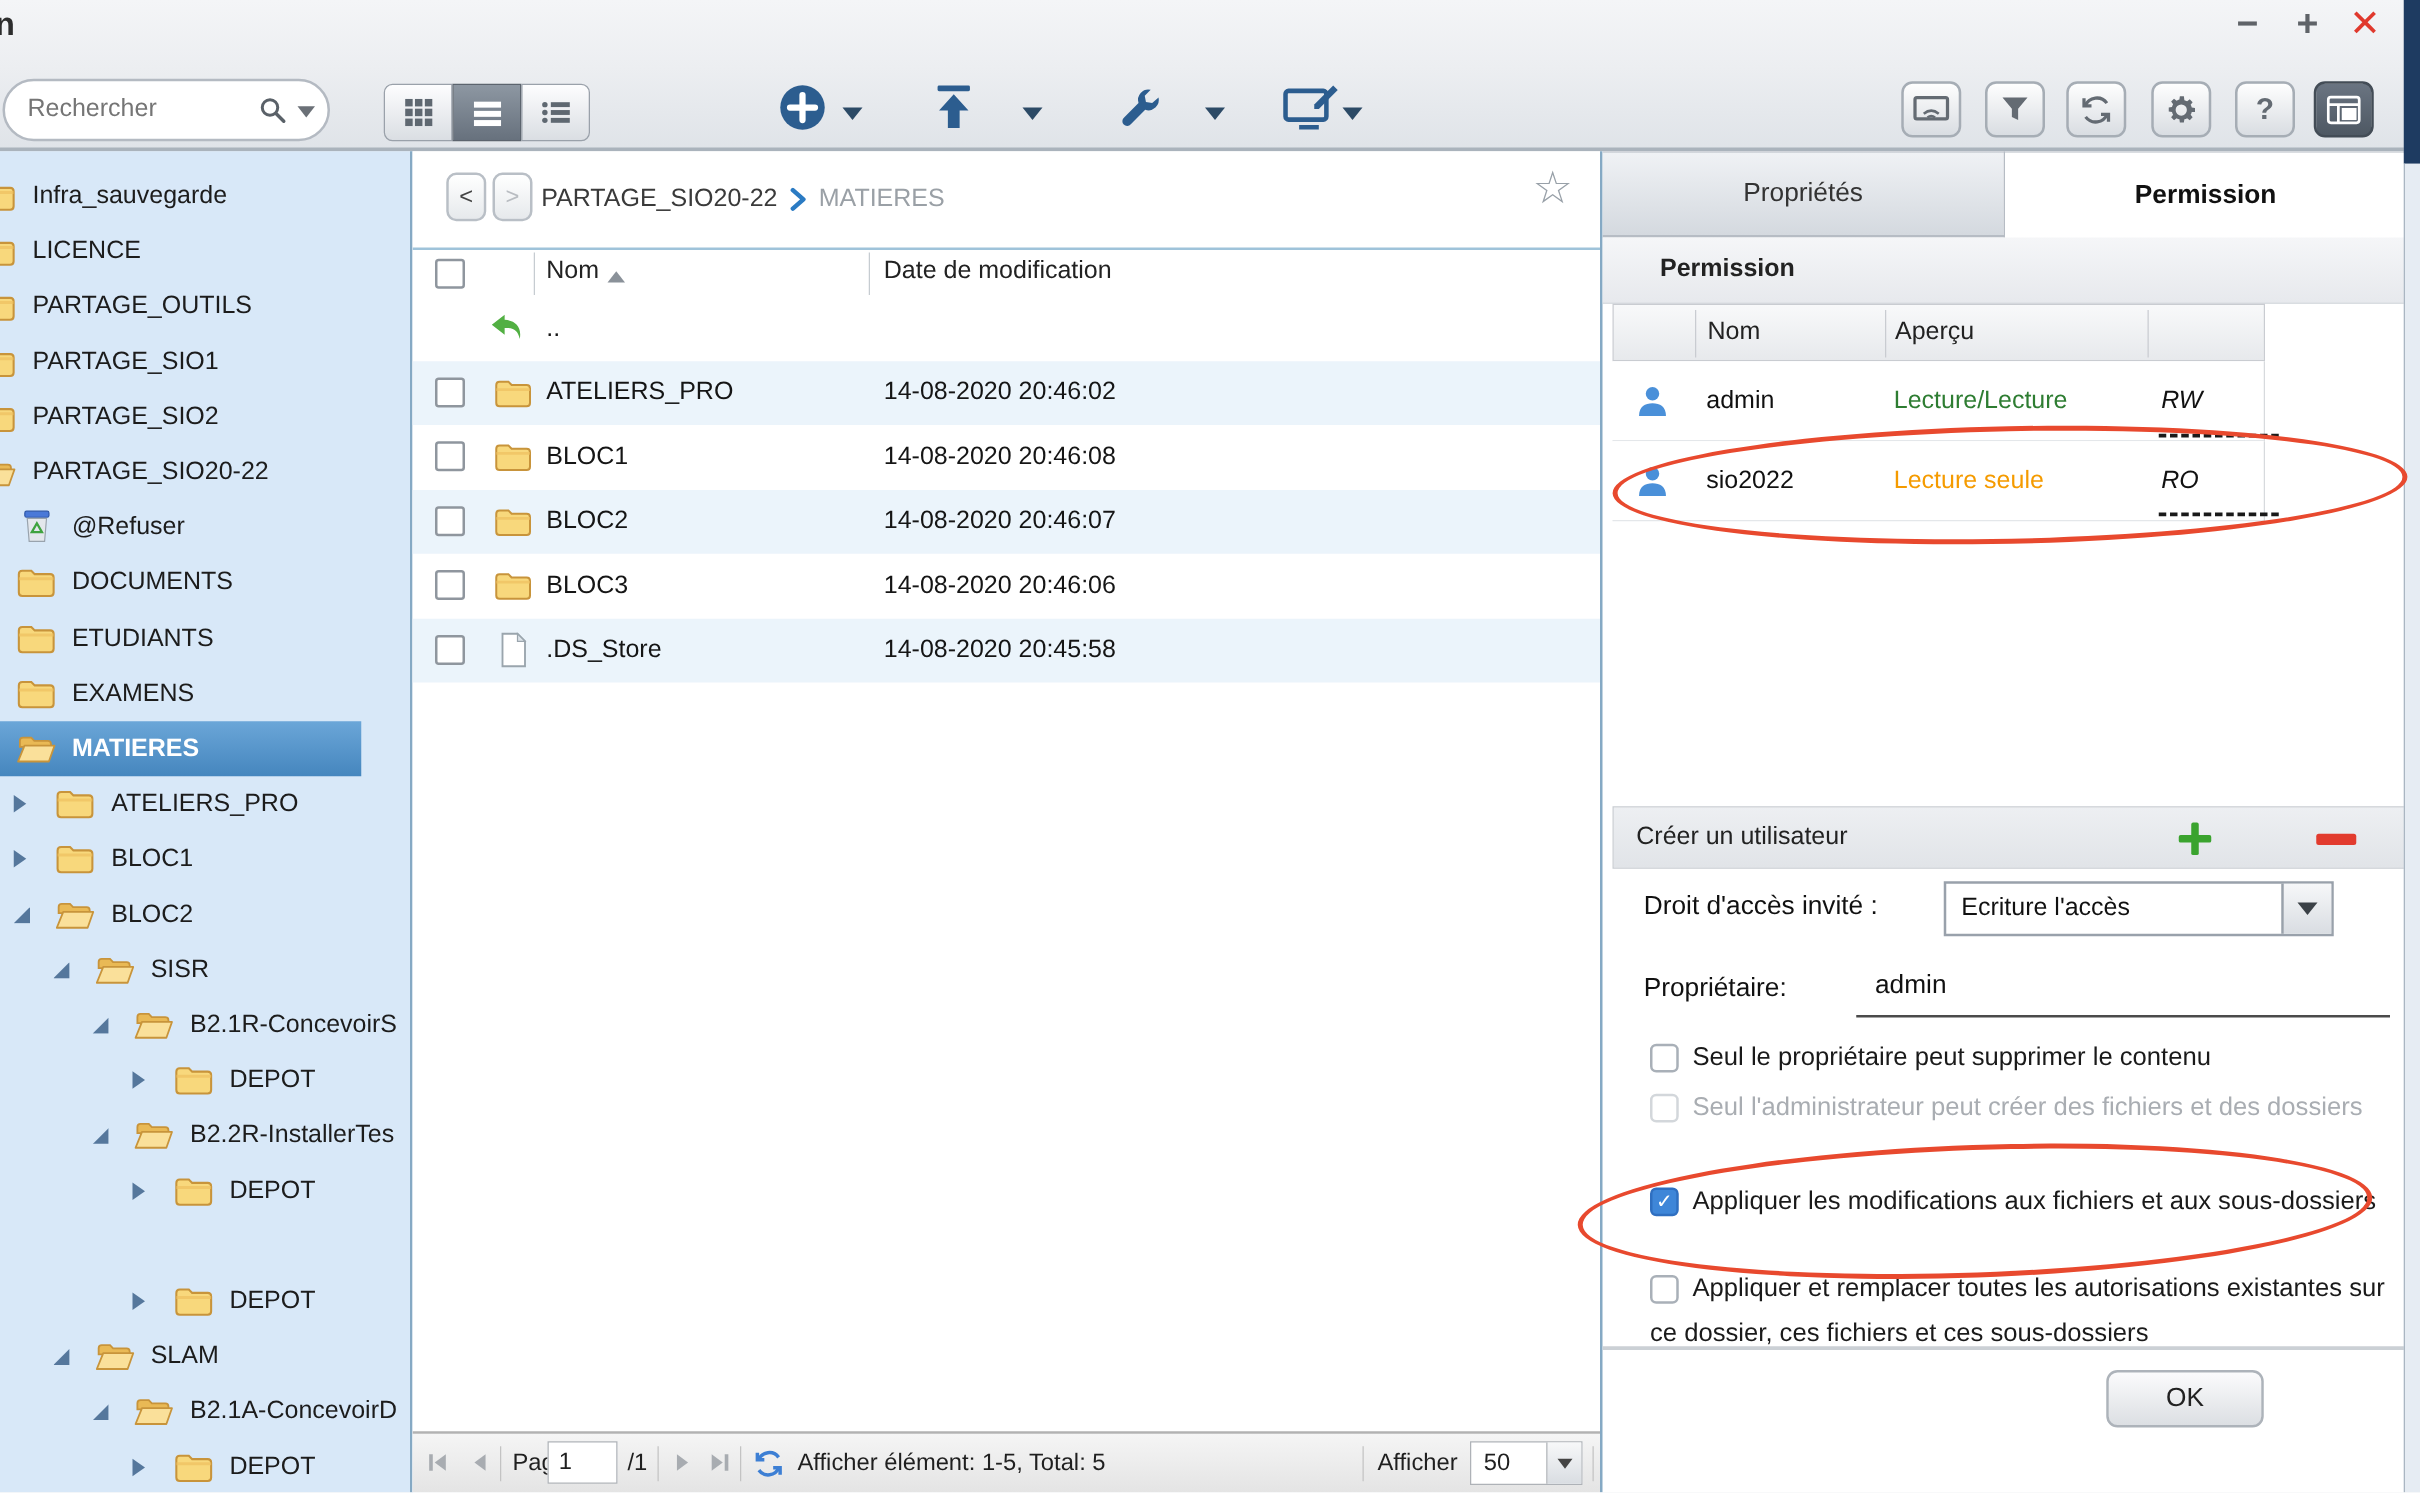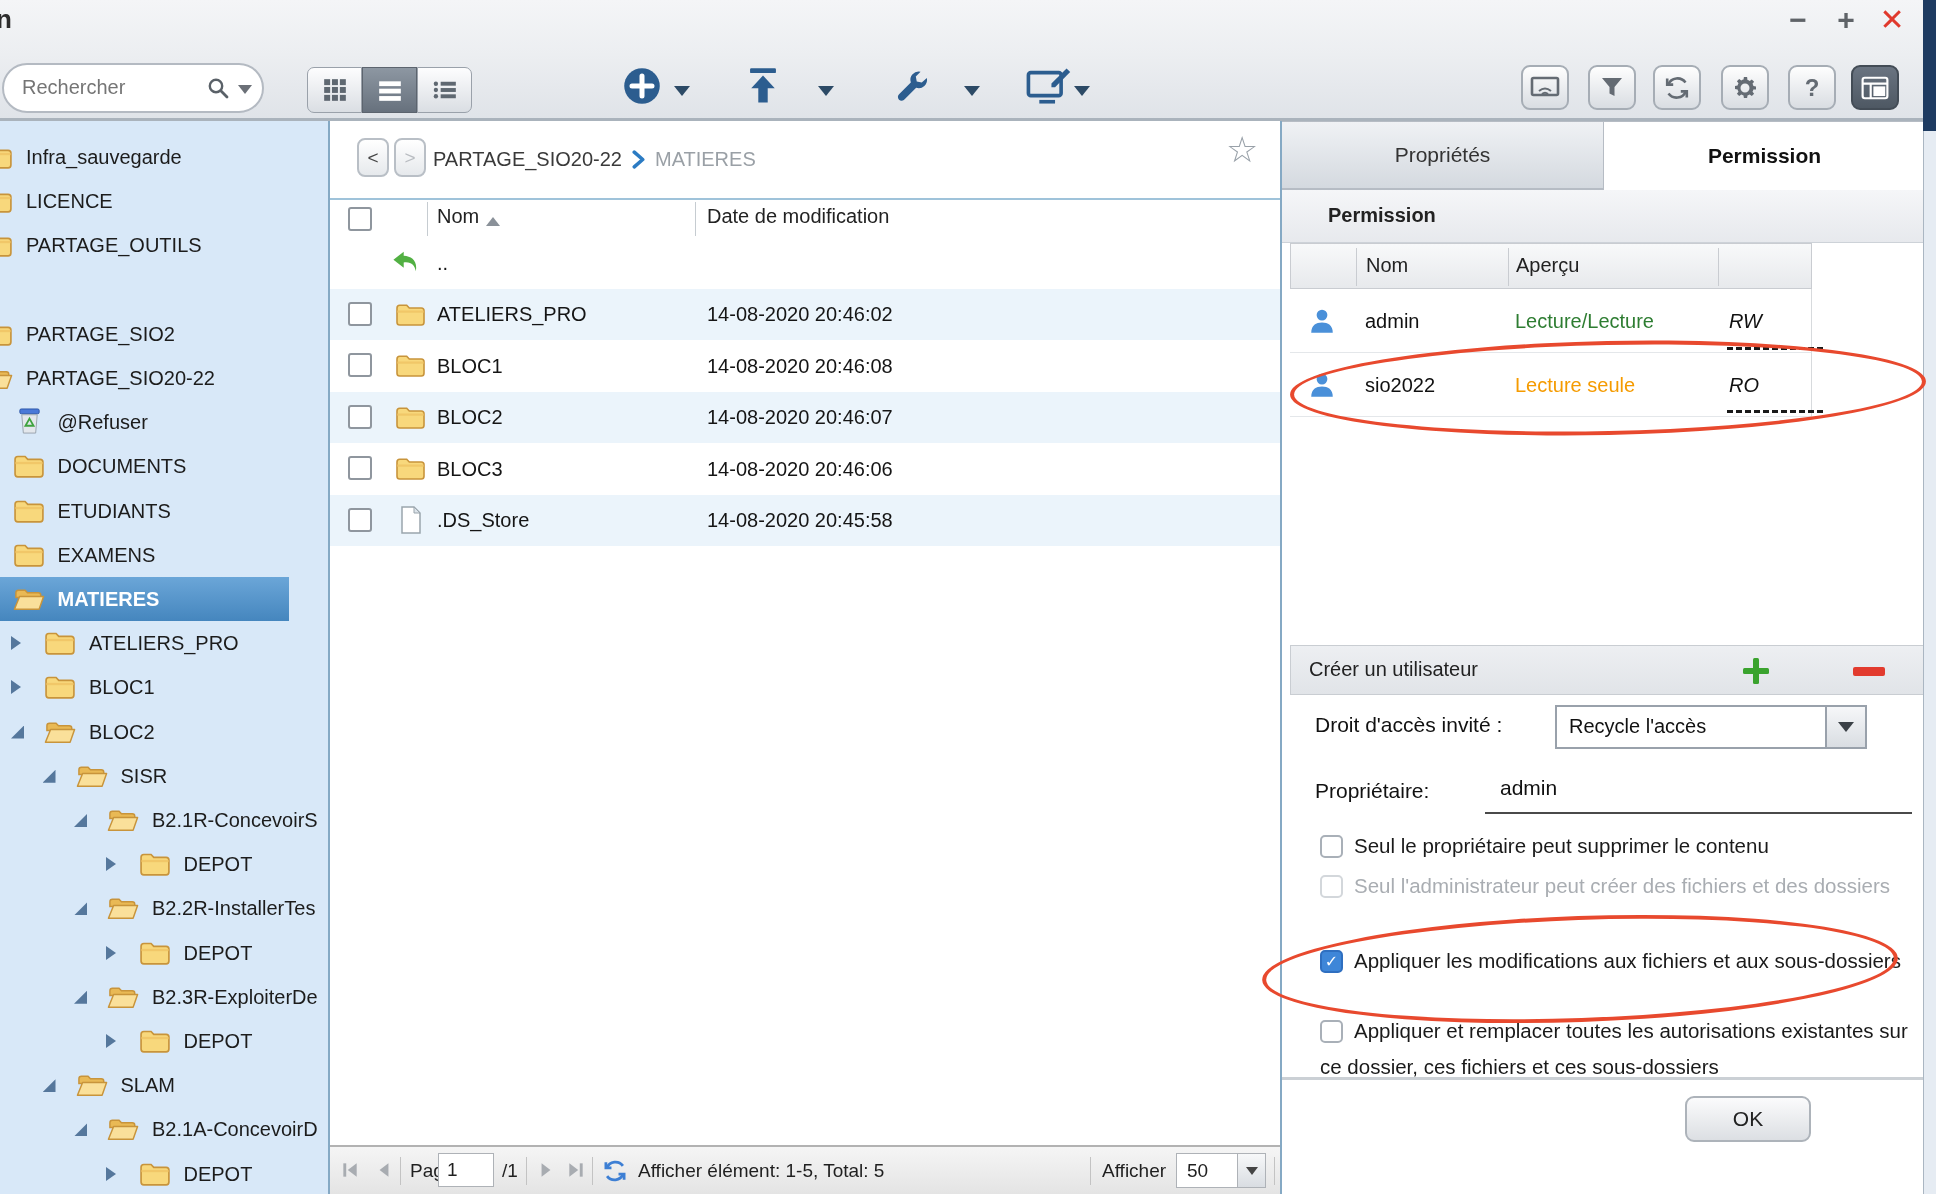--- a/index.html
+++ b/index.html
@@ -245,20 +245,27 @@
           </svg></span>
         <span class="lbl" style="left: 26px;">LICENCE</span>
       </div>
       <div class="trow" style="top: 102.4px;">
         <span class="tico" style="left: -19px;"><svg viewBox="0 0 32 26">
             <path d="M2 7c0-1.7 1-2.7 2.7-2.7h7l2.6 2.7h12c1.7 0 2.7 1 2.7 2.7v11.6c0 1.7-1 2.7-2.7 2.7H4.7C3 24 2 23 2 21.3z" fill="#f8d87c" stroke="#c8943b" stroke-width="1.6"></path>
             <path d="M2 9.5h27v2.2H2z" fill="#eec05f" opacity=".7"></path>
           </svg></span>
         <span class="lbl" style="left: 26px;">PARTAGE_OUTILS</span>
       </div>
+      <div class="trow" style="top: 146.6px;">
+        <span class="tico" style="left: -19px;"><svg viewBox="0 0 32 26">
+            <path d="M2 7c0-1.7 1-2.7 2.7-2.7h7l2.6 2.7h12c1.7 0 2.7 1 2.7 2.7v11.6c0 1.7-1 2.7-2.7 2.7H4.7C3 24 2 23 2 21.3z" fill="#f8d87c" stroke="#c8943b" stroke-width="1.6"></path>
+            <path d="M2 9.5h27v2.2H2z" fill="#eec05f" opacity=".7"></path>
+          </svg></span>
+        <span class="lbl" style="left: 26px;">PARTAGE_SIO1</span>
+      </div>
       <div class="trow" style="top: 190.8px;">
         <span class="tico" style="left: -19px;"><svg viewBox="0 0 32 26">
             <path d="M2 7c0-1.7 1-2.7 2.7-2.7h7l2.6 2.7h12c1.7 0 2.7 1 2.7 2.7v11.6c0 1.7-1 2.7-2.7 2.7H4.7C3 24 2 23 2 21.3z" fill="#f8d87c" stroke="#c8943b" stroke-width="1.6"></path>
             <path d="M2 9.5h27v2.2H2z" fill="#eec05f" opacity=".7"></path>
           </svg></span>
         <span class="lbl" style="left: 26px;">PARTAGE_SIO2</span>
       </div>
       <div class="trow" style="top: 235px;">
         <span class="tico" style="left: -19px;"><svg viewBox="0 0 34 26">
             <path d="M3 7c0-1.6 1-2.6 2.6-2.6h6.8l2.5 2.6H26c1.6 0 2.6 1 2.6 2.6V12H3z" fill="#e9b955" stroke="#c8943b" stroke-width="1.5"></path>
@@ -358,28 +365,20 @@
           </svg></span>
         <span class="lbl" style="left: 152px;">B2.2R-InstallerTes</span>
       </div>
       <div class="trow" style="top: 809.6px;">
         <span class="tw-c" style="left: 105.5px;"></span>
         <span class="tico" style="left: 138.5px;"><svg viewBox="0 0 32 26">
             <path d="M2 7c0-1.7 1-2.7 2.7-2.7h7l2.6 2.7h12c1.7 0 2.7 1 2.7 2.7v11.6c0 1.7-1 2.7-2.7 2.7H4.7C3 24 2 23 2 21.3z" fill="#f8d87c" stroke="#c8943b" stroke-width="1.6"></path>
             <path d="M2 9.5h27v2.2H2z" fill="#eec05f" opacity=".7"></path>
           </svg></span>
         <span class="lbl" style="left: 183.5px;">DEPOT</span>
-      </div>
-      <div class="trow" style="top: 853.8px;">
-        <span class="tw-e" style="left: 74px;"></span>
-        <span class="tico" style="left: 107px;"><svg viewBox="0 0 34 26">
-            <path d="M3 7c0-1.6 1-2.6 2.6-2.6h6.8l2.5 2.6H26c1.6 0 2.6 1 2.6 2.6V12H3z" fill="#e9b955" stroke="#c8943b" stroke-width="1.5"></path>
-            <path d="M1.5 24 6.8 11h24.7l-4.6 13z" fill="#fae09a" stroke="#c8943b" stroke-width="1.5" stroke-linejoin="round"></path>
-          </svg></span>
-        <span class="lbl" style="left: 152px;">B2.3R-ExploiterDe</span>
       </div>
       <div class="trow" style="top: 898px;">
         <span class="tw-c" style="left: 105.5px;"></span>
         <span class="tico" style="left: 138.5px;"><svg viewBox="0 0 32 26">
             <path d="M2 7c0-1.7 1-2.7 2.7-2.7h7l2.6 2.7h12c1.7 0 2.7 1 2.7 2.7v11.6c0 1.7-1 2.7-2.7 2.7H4.7C3 24 2 23 2 21.3z" fill="#f8d87c" stroke="#c8943b" stroke-width="1.6"></path>
             <path d="M2 9.5h27v2.2H2z" fill="#eec05f" opacity=".7"></path>
           </svg></span>
         <span class="lbl" style="left: 183.5px;">DEPOT</span>
       </div>
       <div class="trow" style="top: 942.2px; padding-left: 48px;">
@@ -577,21 +576,21 @@
       <span class="plus">
         <svg viewBox="0 0 30 30" fill="#3aa32e">
             <rect x="12" y="2" width="6" height="26" rx="1.5"></rect>
             <rect x="2" y="12" width="26" height="6" rx="1.5"></rect>
           </svg></span>
       <span class="minus"></span>
     </div>
 
     <span class="glabel" style="top:592px">Droit d'accès invité :</span>
     <div class="gdrop">
-      <span class="v">Recycle l'accès</span>
+      <span class="v">Ecriture l'accès</span>
       <span class="ab">
           <span></span>
         </span>
     </div>
 
     <span class="glabel" style="top:658px">Propriétaire:</span>
     <span class="ownerval">admin</span>
     <div class="ownerline"></div>
 
     <div id="cbarea">

